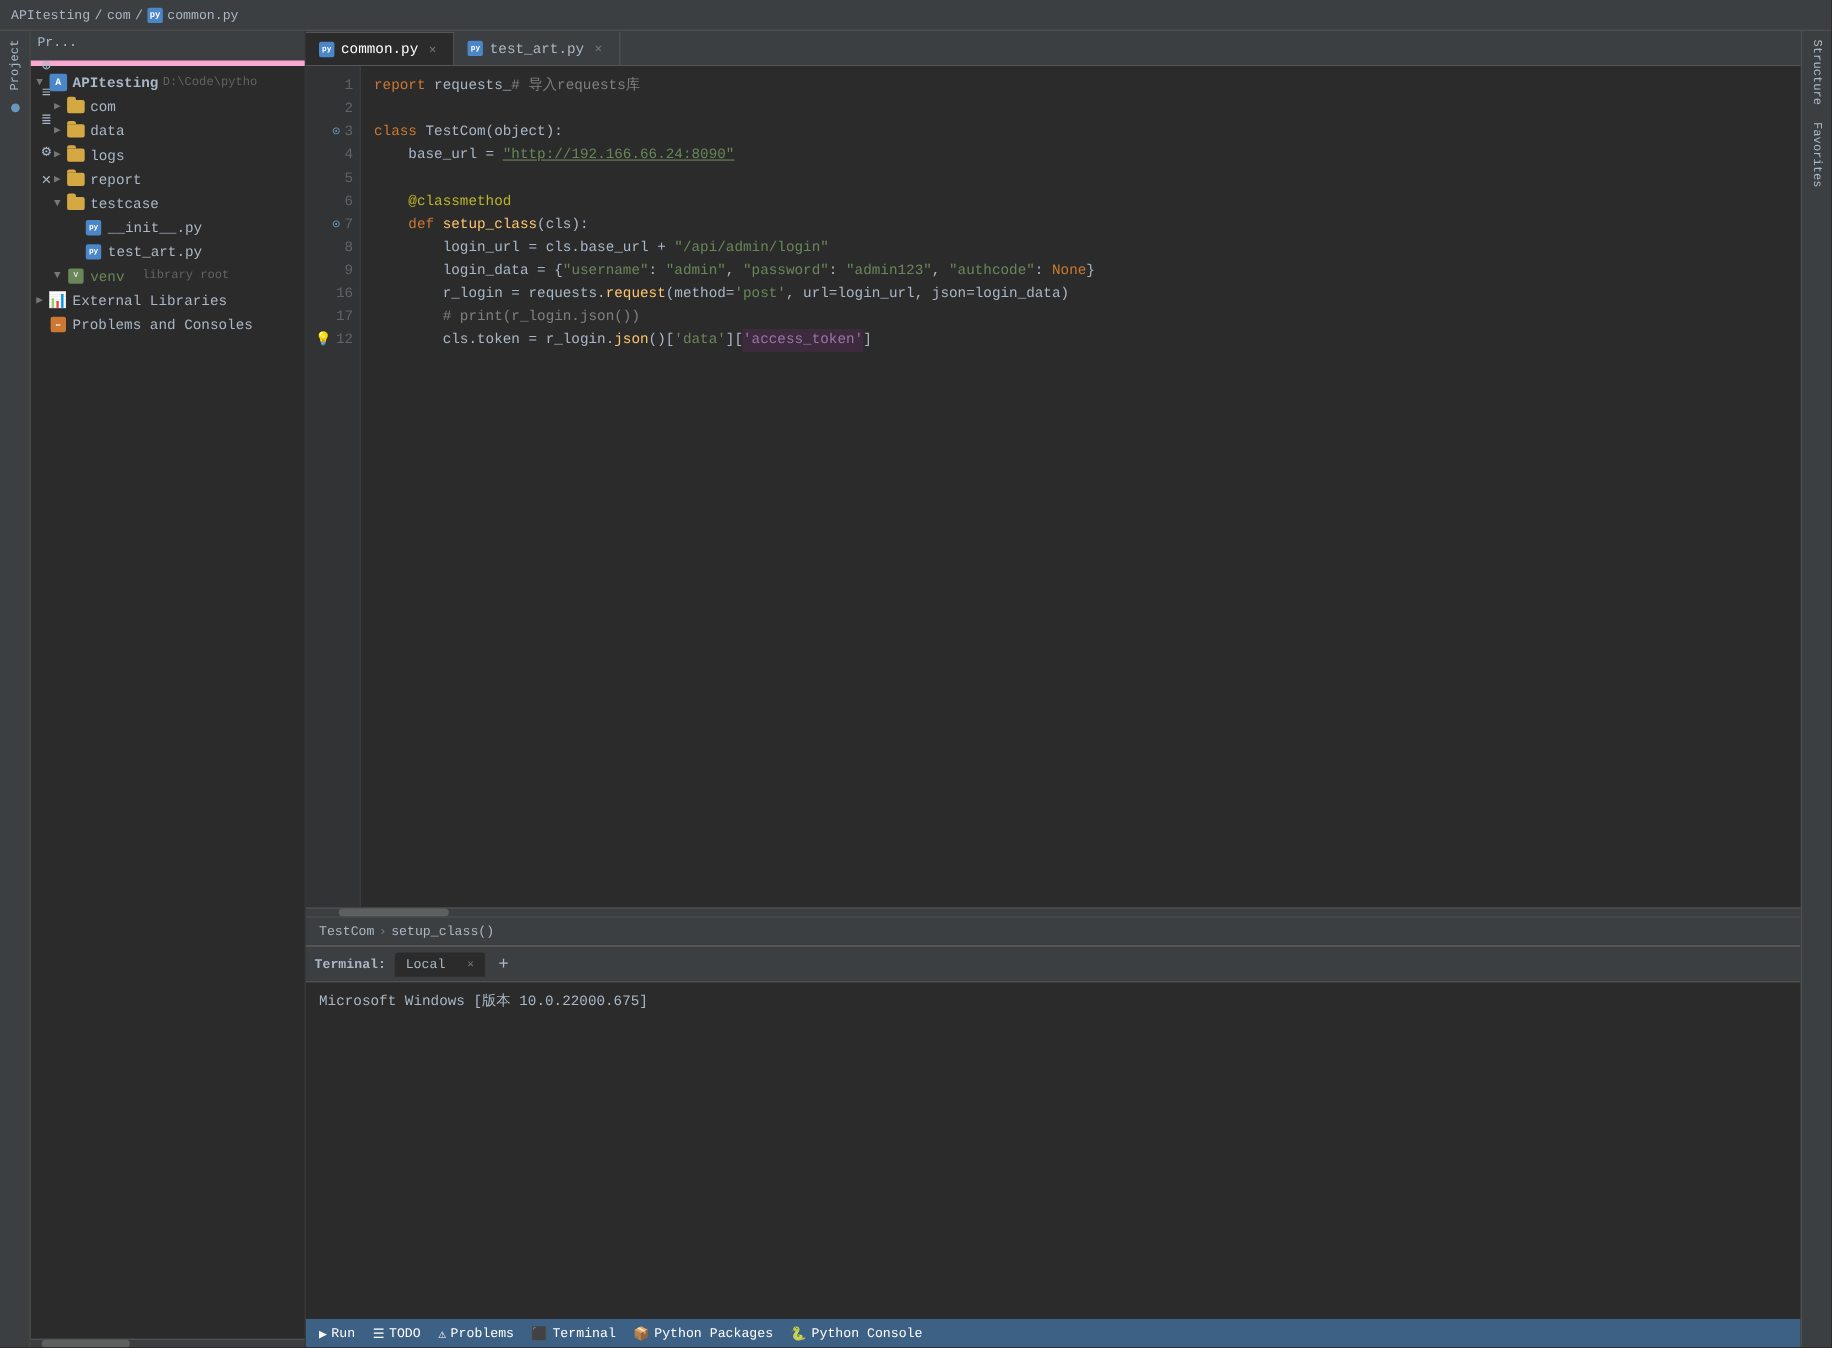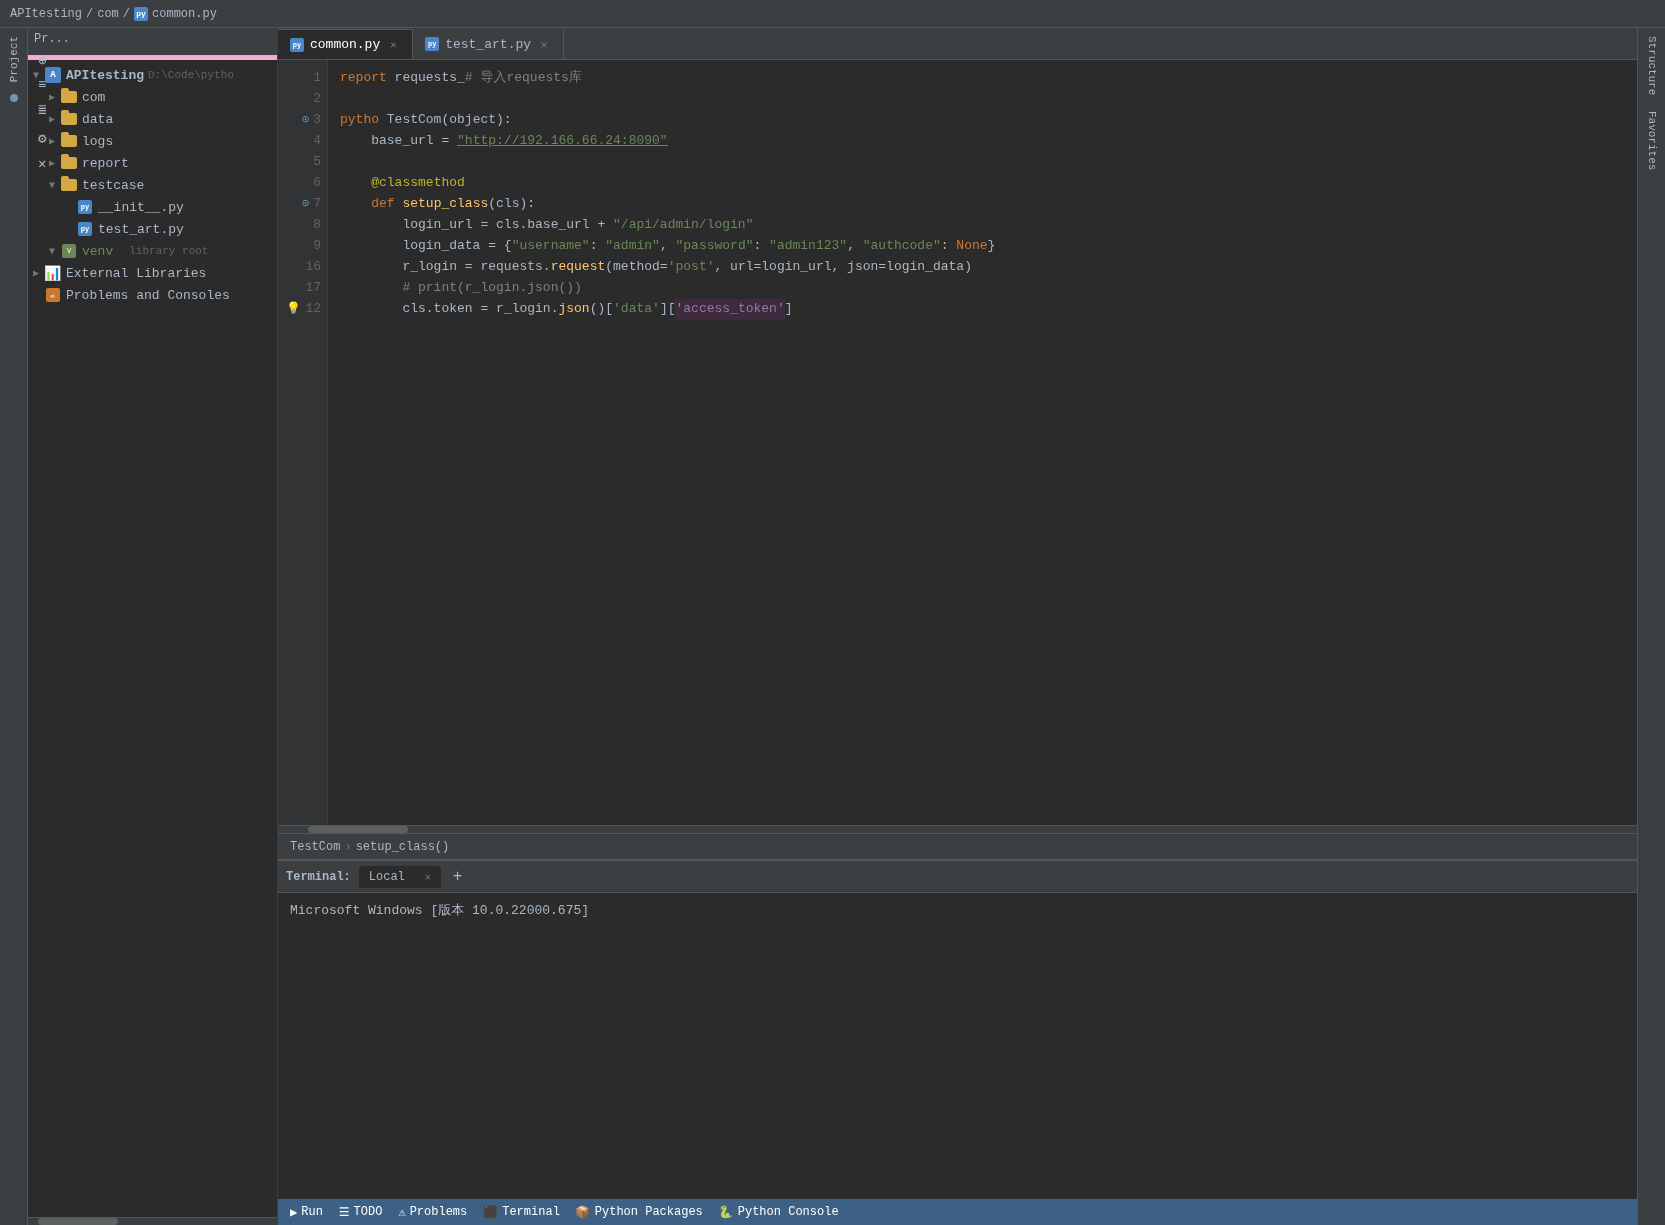--- a/index.html
+++ b/index.html
@@ -668,21 +668,21 @@
               </div>
             <div class="line-num">
               <span class="gutter-icon lightbulb" title="suggestion">💡</span>
               <span>12</span>
             </div>
           </div>
 
           <div class="code-content">
             <div class="code-line"><span class="kw">report</span><span class="nm"> requests</span><span class="nm">_</span><span class="cm"># 导入requests库</span></div>
             <div class="code-line"></div>
-            <div class="code-line"><span class="kw">pytho </span><span class="cn">TestCom</span><span class="nm">(</span><span class="inh">object</span><span class="nm">):</span></div>
+            <div class="code-line"><span class="kw">class </span><span class="cn">TestCom</span><span class="nm">(</span><span class="inh">object</span><span class="nm">):</span></div>
             <div class="code-line"><span class="nm">    base_url = </span><span class="url">"http://192.166.66.24:8090"</span></div>
             <div class="code-line"></div>
             <div class="code-line"><span class="nm">    </span><span class="deco">@classmethod</span></div>
             <div class="code-line"><span class="nm">    </span><span class="kw">def </span><span class="fn">setup_class</span><span class="nm">(</span><span class="param">cls</span><span class="nm">):</span></div>
             <div class="code-line"><span class="nm">        login_url = cls.base_url + </span><span class="val">"/api/admin/login"</span></div>
             <div class="code-line"><span class="nm">        login_data = {</span><span class="val">"username"</span><span class="nm">: </span><span class="val">"admin"</span><span class="nm">, </span><span class="val">"password"</span><span class="nm">: </span><span class="val">"admin123"</span><span class="nm">, </span><span class="val">"authcode"</span><span class="nm">: </span><span class="kw">None</span><span class="nm">}</span></div>
             <div class="code-line"><span class="nm">        r_login = requests.</span><span class="fn">request</span><span class="nm">(</span><span class="nm">method=</span><span class="val">'post'</span><span class="nm">, url=login_url, json=login_data)</span></div>
             <div class="code-line"><span class="cm">        # print(r_login.json())</span></div>
             <div class="code-line"><span class="nm">        cls.token = r_login.</span><span class="fn">json</span><span class="nm">()[</span><span class="val">'data'</span><span class="nm">][</span><span style="color:#9876aa;background:#3d2a3d;">'access_token'</span><span class="nm">]</span></div>
           </div>

